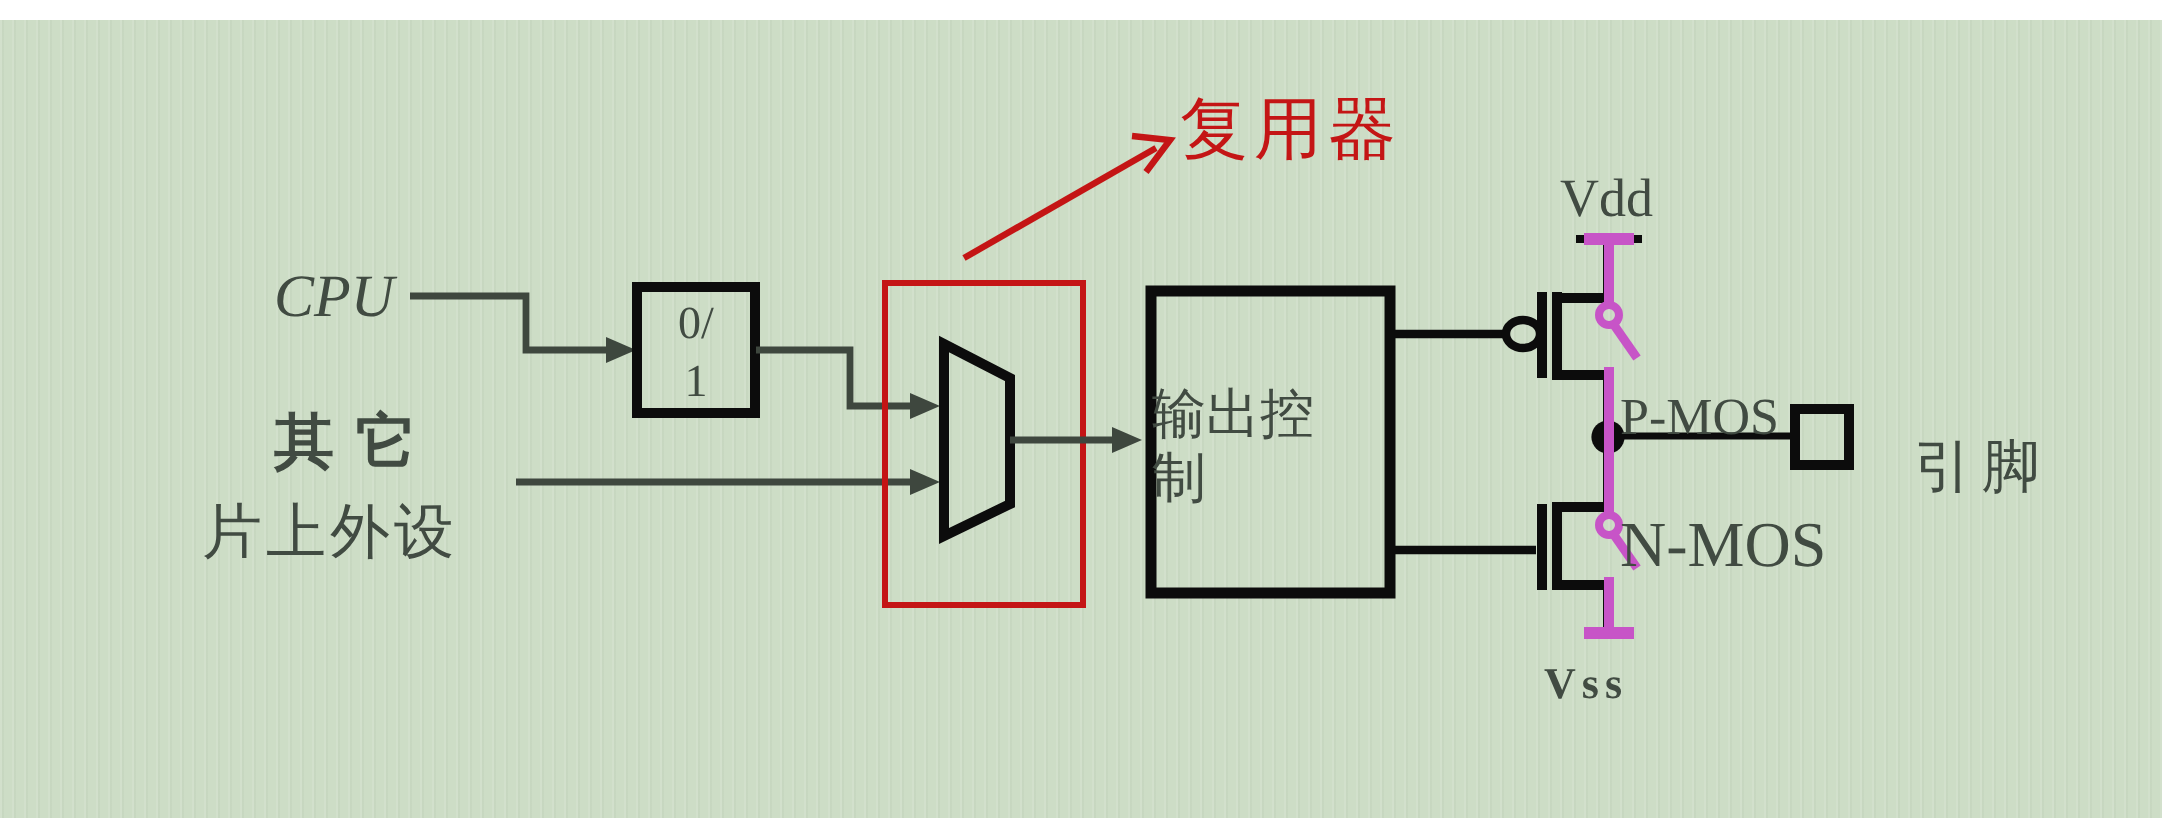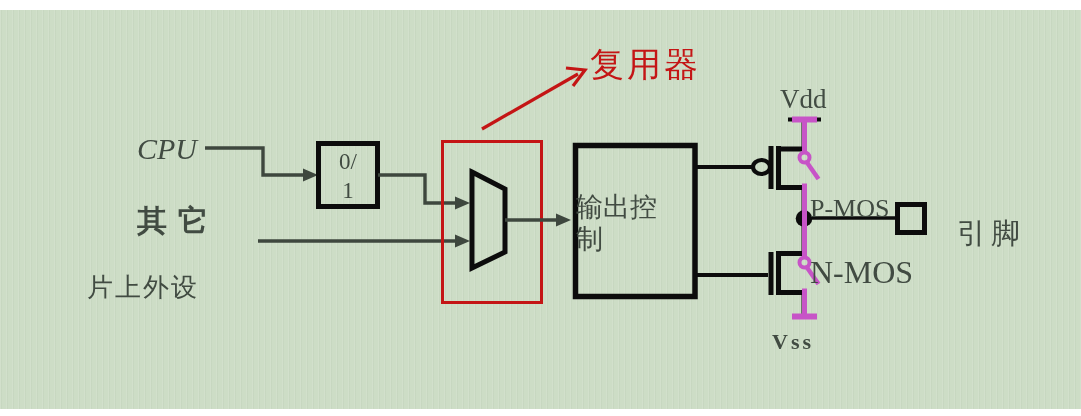--- a/index.html
+++ b/index.html
@@ -23,21 +23,21 @@
   .blk4{stroke:var(--component,#0c0c0c);stroke-width:4.2;fill:none;}
   .blk5{stroke:var(--component,#0c0c0c);stroke-width:5;fill:none;}
   .dot{fill:var(--component,#0c0c0c);stroke:none;}
   .redln{stroke:var(--annotation,#c41515);fill:none;}
   .mag{stroke:var(--switch,#c754c7);fill:none;}
   
   .lbl{position:absolute;color:var(--text,#414b42);white-space:nowrap;}
   .lbl span{display:block;}
   .lbl-cpu{left:137px;top:132px;font-size:30px;font-style:italic;}
   .lbl-periph1{left:137px;top:201px;font-size:30px;letter-spacing:11px;font-weight:bold;}
-  .lbl-periph2{left:87px;top:246px;font-size:26px;letter-spacing:2px;margin-top:24px;}
+  .lbl-periph2{left:101px;top:246px;font-size:30px;letter-spacing:2px;}
   .lbl-bit{left:318px;top:147px;width:60px;text-align:center;font-size:23px;line-height:29px;}
   .lbl-callout{left:590px;top:42px;font-size:34px;letter-spacing:3px;color:var(--annotation,#c41515);}
   .lbl-octl{left:576px;top:191px;width:119px;text-align:left;font-size:27px;line-height:32px;}
   .lbl-vdd{left:780px;top:84px;font-size:27px;}
   .lbl-pmos{left:810px;top:150px;font-size:26px;margin-top:44px;}
   .lbl-nmos{left:810px;top:254px;font-size:32px;}
   .lbl-vss{left:772px;top:329px;font-size:22px;letter-spacing:3px;font-weight:bold;}
   .lbl-pin{left:957px;top:198px;font-size:29px;letter-spacing:5px;margin-top:16px;}
 </style>
 </head>

